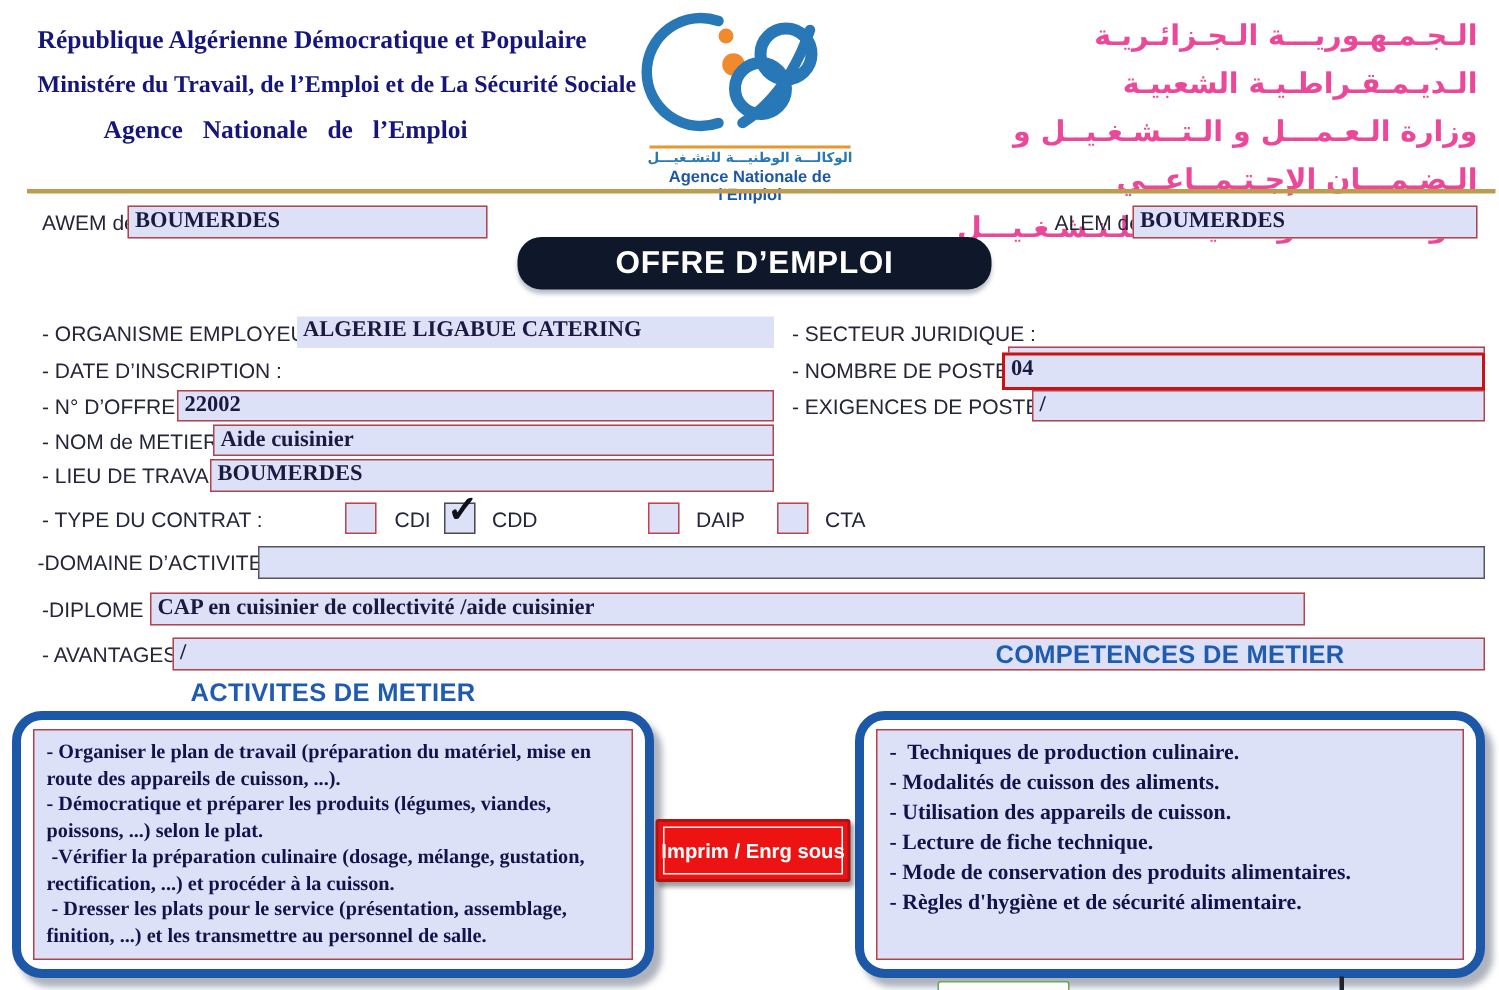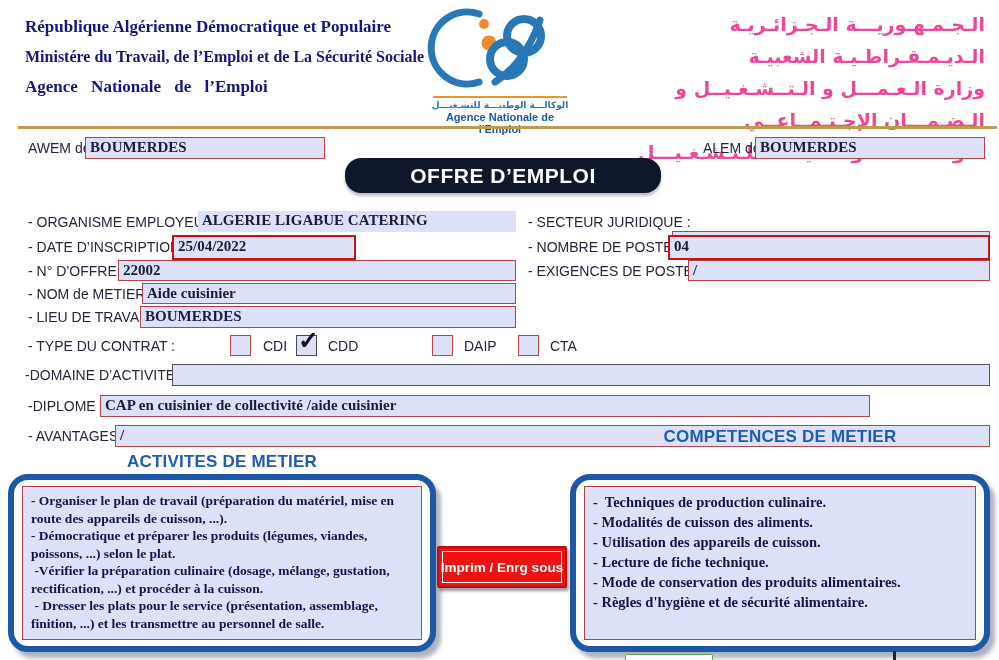--- a/index.html
+++ b/index.html
@@ -8,21 +8,21 @@
     position:relative; width:999px; height:660px; background:#ffffff;
     font-family:"Liberation Sans", sans-serif; overflow:hidden;
   }
   
   .hdr-fr {
     position:absolute; left:25px; top:12px; width:400px;
     font-family:"Liberation Serif", serif; font-weight:bold; color:#16167a;
   }
   .hdr-fr .l1 { font-size:17px; line-height:30px; }
   .hdr-fr .l2 { font-size:16px; line-height:30px; }
-  .hdr-fr .l3 { font-size:17px; line-height:30px; word-spacing:9px; }
+  .hdr-fr .l3 { font-size:17px; line-height:30px; word-spacing:9px;margin-left:44px; }
   .hdr-ar {
     position:absolute; right:14px; top:8px; width:400px; direction:rtl; text-align:right;
     font-family:"DejaVu Sans", sans-serif; font-weight:bold; color:#ec4899;
     font-size:19px; line-height:32px;
   }
   .logo-wrap { position:absolute; left:424px; top:6px; width:152px; text-align:center; }
   .logo-rule { width:134px; height:2px; background:#e8962e; margin:2px auto 2px auto; }
   .logo-ar { font-family:"DejaVu Sans", sans-serif; font-size:9px; font-weight:bold; color:#2878b8; direction:rtl; }
   .logo-fr { font-size:11px; font-weight:bold; color:#1d57a8; margin-top:1px; }
   .rule-tan { position:absolute; left:18px; top:126px; width:979px; height:3px; background:#bf9b4f; }
@@ -126,23 +126,20 @@
   </div>
 
   <div class="banner">OFFRE D’EMPLOI</div>
 
   <div class="lbl" style="left:28px; top:214px;">- ORGANISME EMPLOYEUR :</div>
   <div class="field noborder" style="left:198px; top:211px; width:318px; height:21px;">
     <span>ALGERIE LIGABUE CATERING</span>
   </div>
 
   <div class="lbl" style="left:28px; top:239px;">- DATE D’INSCRIPTION :</div>
-  <div class="field thick" style="left:172px; top:235px; width:184px; height:25px;">
-    <span>25/04/2022</span>
-  </div>
 
   <div class="lbl" style="left:28px; top:263px;">- N° D’OFFRE :</div>
   <div class="field" style="left:118px; top:260px; width:398px; height:21px;">
     <span>22002</span>
   </div>
 
   <div class="lbl" style="left:28px; top:286px;">- NOM de METIER :</div>
   <div class="field" style="left:142px; top:283px; width:374px; height:21px;">
     <span>Aide cuisinier</span>
   </div>

